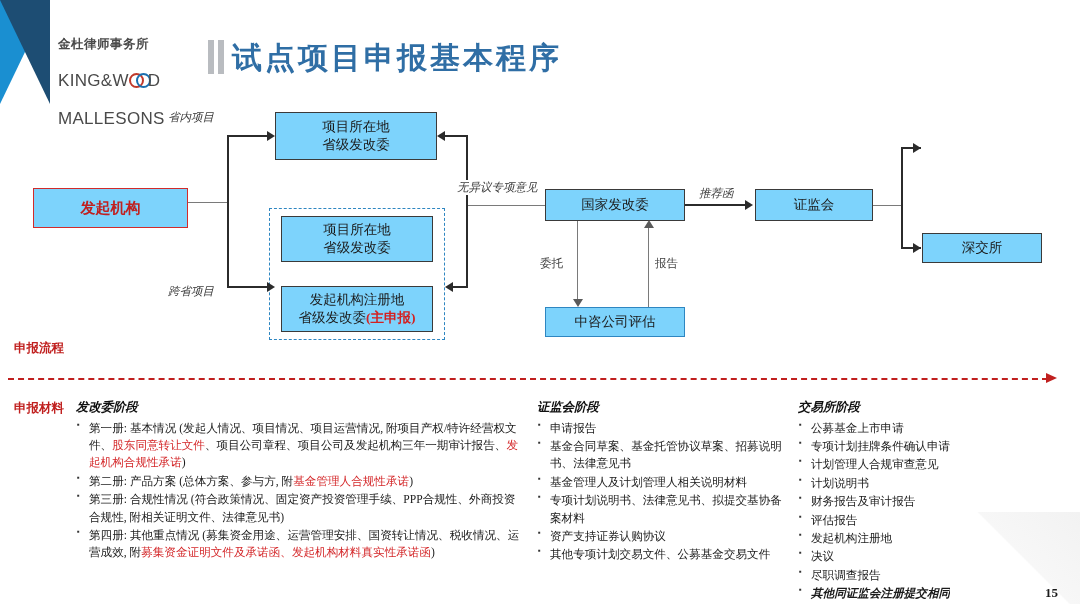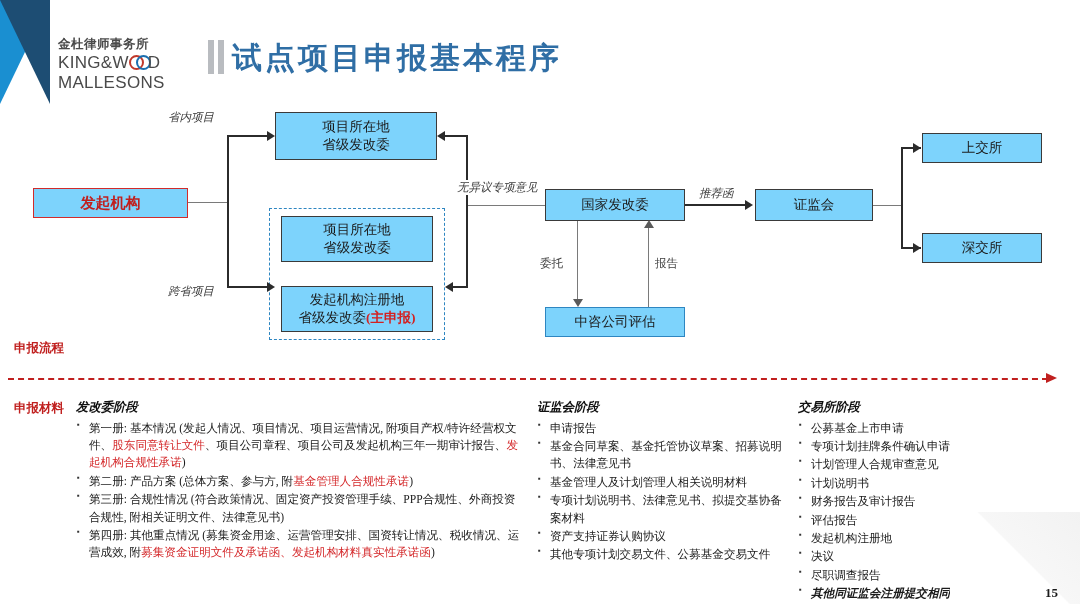--- a/index.html
+++ b/index.html
@@ -17,21 +17,21 @@
   .corner .tri-light{position:absolute;left:0;top:0;width:0;height:0;
     border-left:50px solid #1a8fd1;border-bottom:104px solid transparent;}
   .corner .tri-dark{position:absolute;left:0;top:0;width:0;height:0;
     border-right:50px solid #1d4d73;border-bottom:104px solid transparent;}
 
   
   .logo{position:absolute;left:58px;top:38px;width:120px;color:#555;}
   .logo .cn{font-size:12.5px;letter-spacing:0.5px;color:#4a4a4a;
      font-family:"Liberation Sans","DejaVu Sans",sans-serif;font-weight:bold;line-height:1.1;}
   .logo .en{font-size:17px;line-height:1.04;color:#4a4a4a;letter-spacing:0.3px;
-     font-family:"Liberation Sans","DejaVu Sans",sans-serif;margin-top:2px;}
+     font-family:"Liberation Sans","DejaVu Sans",sans-serif;margin-top:20px;}
   .logo .ring{display:inline-block;width:11px;height:11px;border-radius:50%;
      border:2px solid #c0392b;vertical-align:middle;margin:0 -3px 2px 0;}
   .logo .ring2{border-color:#1a6fb0;margin-left:-5px;}
 
   
   .title-bars{position:absolute;left:208px;top:40px;display:flex;gap:4px;}
   .title-bars span{display:block;width:6px;height:34px;background:#b9bcc0;}
   .title{position:absolute;left:232px;top:38px;font-size:30px;font-weight:bold;
      color:#2f6ea5;letter-spacing:3px;
      font-family:"Liberation Serif","DejaVu Serif",serif;}
@@ -105,21 +105,21 @@
   </div>
 
   <div class="title-bars">
     <span></span>
     <span></span>
   </div>
   <div class="title">试点项目申报基本程序</div>
 
   <div class="flow">
 
-    <div class="box red" style="left:33px;top:92px;width:155px;height:30px;">
+    <div class="box red" style="left:33px;top:92px;width:155px;height:40px;">
       <span>发起机构</span>
     </div>
 
     <div class="box" style="left:275px;top:16px;width:162px;height:48px;flex-direction:column;">
       <span>项目所在地</span>
       <span>省级发改委</span>
     </div>
 
     <div class="dashbox" style="left:269px;top:112px;width:176px;height:132px;"></div>
 
@@ -138,23 +138,20 @@
     </div>
 
     <div class="box" style="left:755px;top:93px;width:118px;height:32px;">
       <span>证监会</span>
     </div>
 
     <div class="box blue" style="left:545px;top:211px;width:140px;height:30px;">
       <span>中咨公司评估</span>
     </div>
 
-    <div class="box" style="left:922px;top:37px;width:120px;height:30px;">
-      <span>上交所</span>
-    </div>
     <div class="box" style="left:922px;top:137px;width:120px;height:30px;">
       <span>深交所</span>
     </div>
 
     <div class="ln thin" style="left:188px;top:106px;width:40px;height:1px;"></div>
     <div class="ln" style="left:227px;top:40px;width:2px;height:152px;"></div>
     <div class="ln" style="left:227px;top:39px;width:42px;height:2px;"></div>
     <div class="arrow right" style="left:267px;top:35px;"></div>
     <div class="ln" style="left:227px;top:190px;width:42px;height:2px;"></div>
     <div class="arrow right" style="left:267px;top:186px;"></div>

